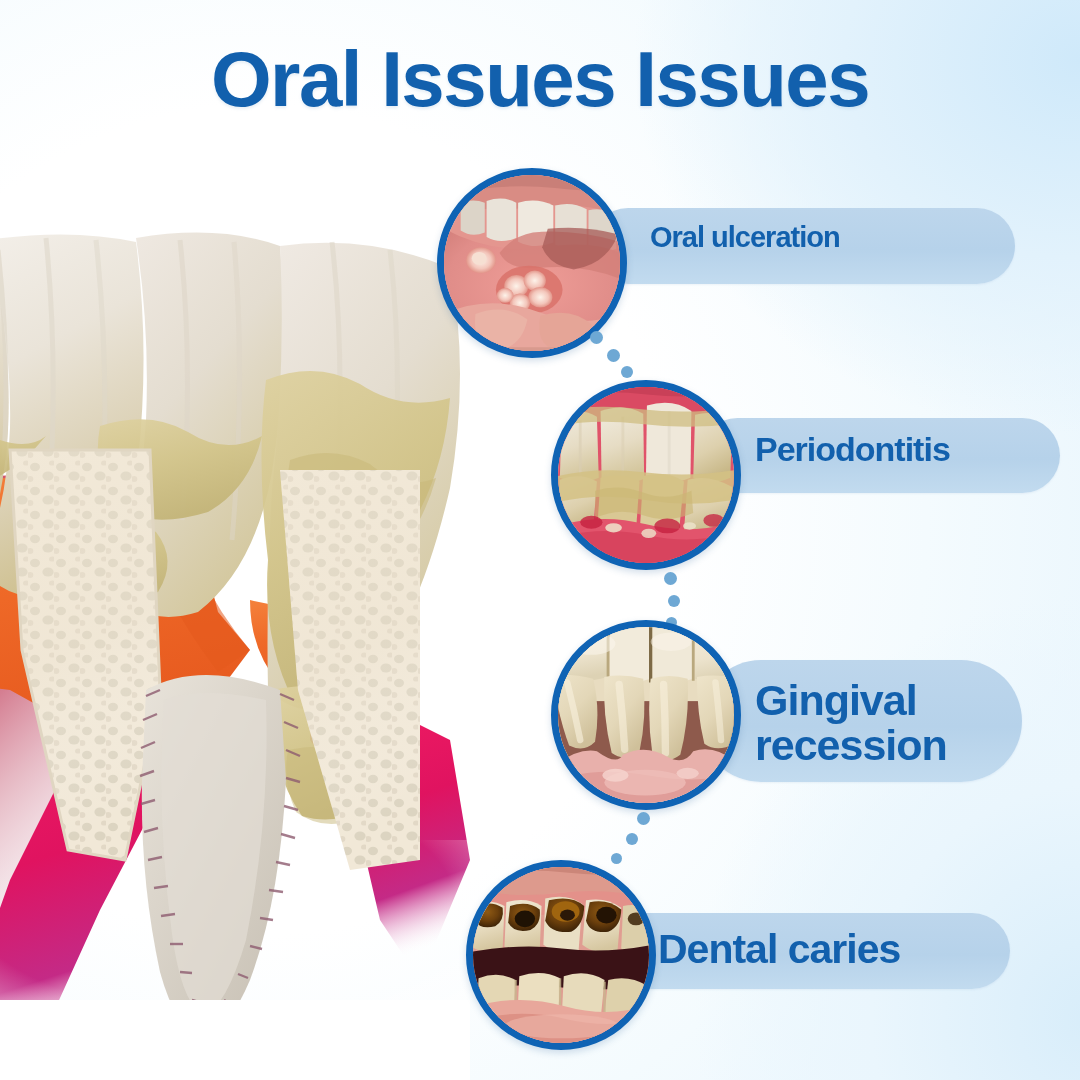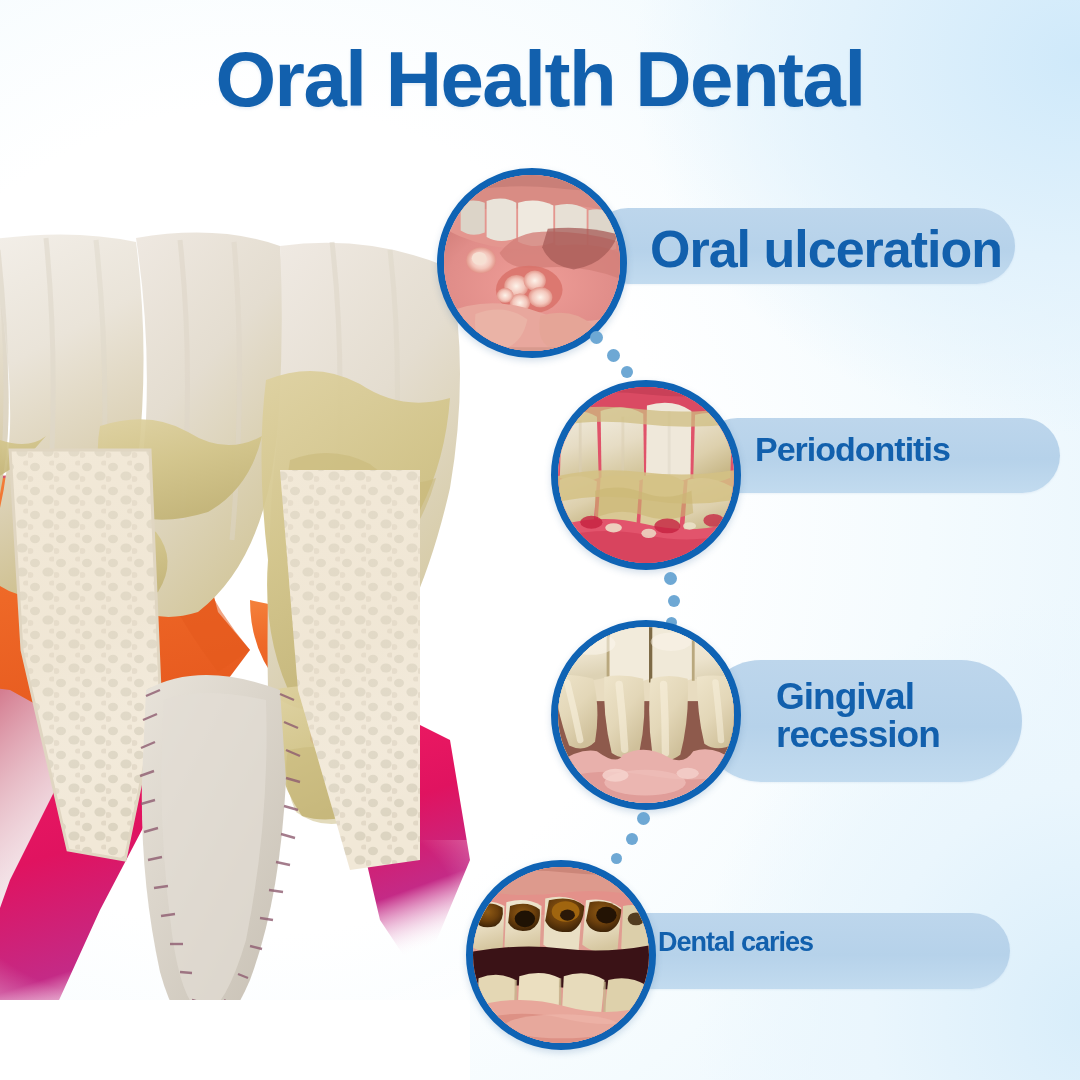--- a/index.html
+++ b/index.html
@@ -56,21 +56,21 @@
   .photo svg{display:block;width:100%;height:100%;}
 
   .dots{position:absolute;}
   .dot{position:absolute;border-radius:50%;background:#6ea8d4;}
 </style>
 </head>
 <body>
 
 <div id="stage">
 
-  <div class="title">Oral Health Dental</div>
+  <div class="title">Oral Issues Issues</div>
 
   <div class="illustration">
     <svg viewBox="0 0 520 860" xmlns="http://www.w3.org/2000/svg">
       <defs>
         <linearGradient id="enamelG" x1="0" y1="0" x2="0.25" y2="1">
           <stop offset="0%" stop-color="#f3efe9"></stop>
           <stop offset="38%" stop-color="#eae4d9"></stop>
           <stop offset="70%" stop-color="#ddd3b9"></stop>
           <stop offset="100%" stop-color="#cfc191"></stop>
         </linearGradient>
@@ -207,21 +207,21 @@
           <path d="M274 780 L283 786"></path>
       </g>
 
       <rect x="0" y="620" width="520" height="240" fill="url(#fadeBottom)"></rect>
       <rect x="0" y="780" width="520" height="80" fill="#ffffff"></rect>
     </svg>
   </div>
 
   <div class="row">
     <div class="pill" style="left:590px;top:208px;width:425px;height:76px;"></div>
-    <div class="pill-label" style="left:650px;top:222px;width:360px;font-size:52px;">Oral ulceration</div>
+    <div class="pill-label" style="left:650px;top:222px;width:360px;font-size:29px;">Oral ulceration</div>
 
     <div class="photo" style="left:437px;top:168px;width:190px;height:190px;">
       <svg viewBox="0 0 190 190" xmlns="http://www.w3.org/2000/svg">
         <defs>
           <radialGradient id="ulcMouth" cx="0.5" cy="0.45" r="0.8">
             <stop offset="0%" stop-color="#ef9d97"></stop>
               <stop offset="60%" stop-color="#e08d89"></stop>
             <stop offset="100%" stop-color="#c9746f"></stop>
           </radialGradient>
           <radialGradient id="ulcLes" cx="0.5" cy="0.5" r="0.6">
@@ -331,21 +331,21 @@
   </div>
 
   <div class="dots">
     <div class="dot" style="left:664px;top:572px;width:13px;height:13px;"></div>
     <div class="dot" style="left:668px;top:595px;width:12px;height:12px;"></div>
     <div class="dot" style="left:666px;top:617px;width:11px;height:11px;"></div>
   </div>
 
   <div class="row">
     <div class="pill" style="left:700px;top:660px;width:322px;height:122px;"></div>
-    <div class="pill-label" style="left:776px;top:678px;width:280px;font-size:37px;">Gingival
+    <div class="pill-label" style="left:755px;top:678px;width:280px;font-size:43px;">Gingival
 recession</div>
 
     <div class="photo" style="left:551px;top:620px;width:190px;height:190px;">
       <svg viewBox="0 0 190 190" xmlns="http://www.w3.org/2000/svg">
         <defs>
           <linearGradient id="gCrown" x1="0" y1="0" x2="0.2" y2="1">
             <stop offset="0%" stop-color="#f3ecdc"></stop>
               <stop offset="60%" stop-color="#ece3cd"></stop>
             <stop offset="100%" stop-color="#ddd2b4"></stop>
           </linearGradient>
@@ -391,21 +391,21 @@
   </div>
 
   <div class="dots">
     <div class="dot" style="left:637px;top:812px;width:13px;height:13px;"></div>
     <div class="dot" style="left:626px;top:833px;width:12px;height:12px;"></div>
     <div class="dot" style="left:611px;top:853px;width:11px;height:11px;"></div>
   </div>
 
   <div class="row">
     <div class="pill" style="left:600px;top:913px;width:410px;height:76px;"></div>
-    <div class="pill-label" style="left:658px;top:928px;width:350px;font-size:27px;">Dental caries</div>
+    <div class="pill-label" style="left:658px;top:928px;width:350px;font-size:41px;">Dental caries</div>
 
     <div class="photo" style="left:466px;top:860px;width:190px;height:190px;">
       <svg viewBox="0 0 190 190" xmlns="http://www.w3.org/2000/svg">
         <defs>
           <linearGradient id="cTooth" x1="0" y1="0" x2="0.2" y2="1">
             <stop offset="0%" stop-color="#efe6d1"></stop>
               <stop offset="60%" stop-color="#e6dabd"></stop>
             <stop offset="100%" stop-color="#d5c69f"></stop>
           </linearGradient>
           <radialGradient id="decay" cx="0.45" cy="0.35" r="0.75">

